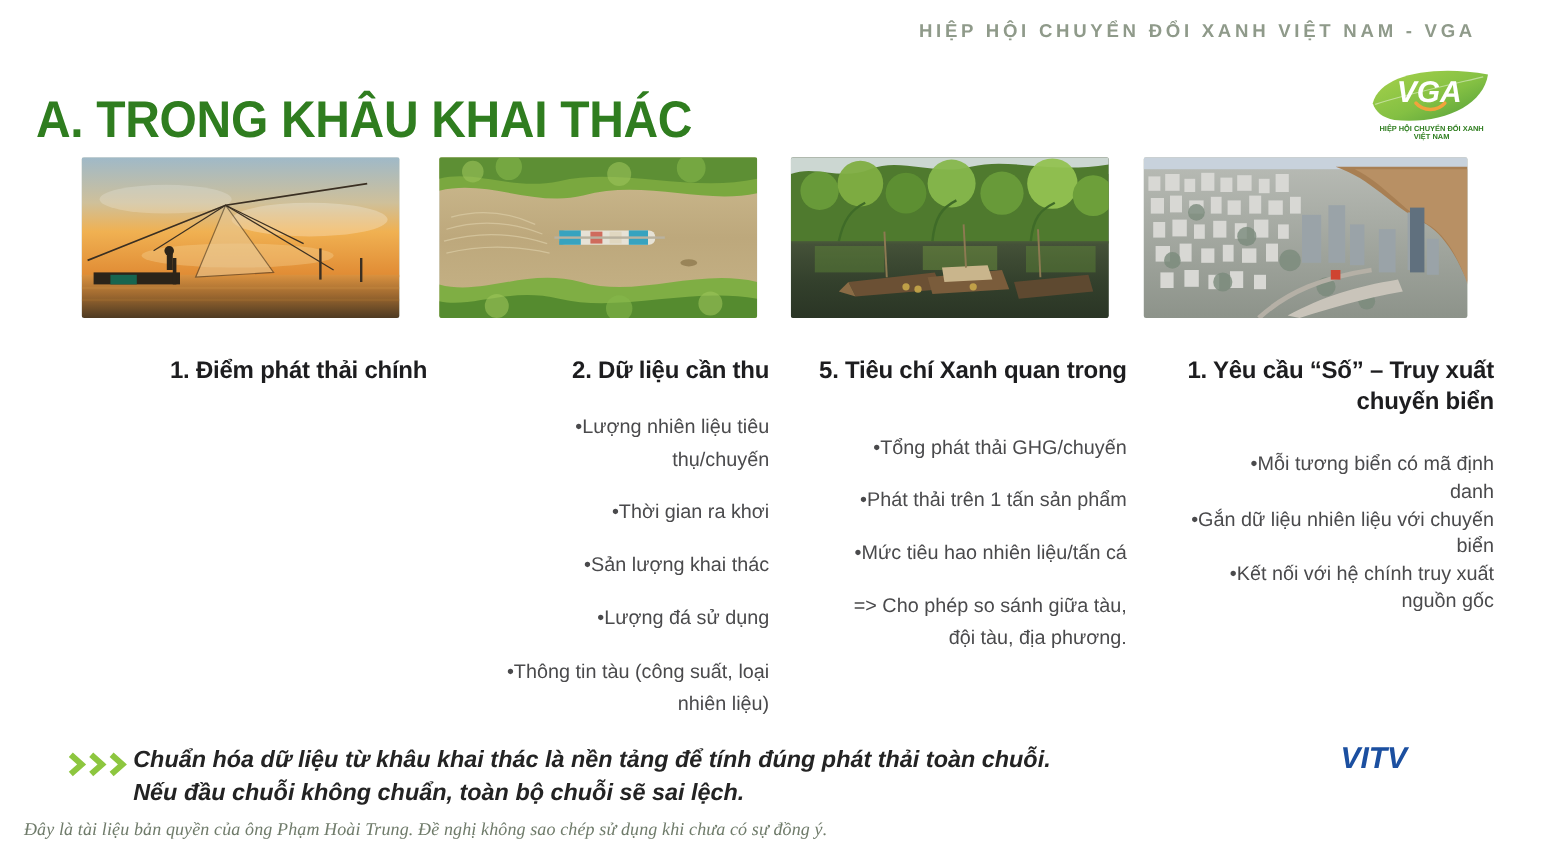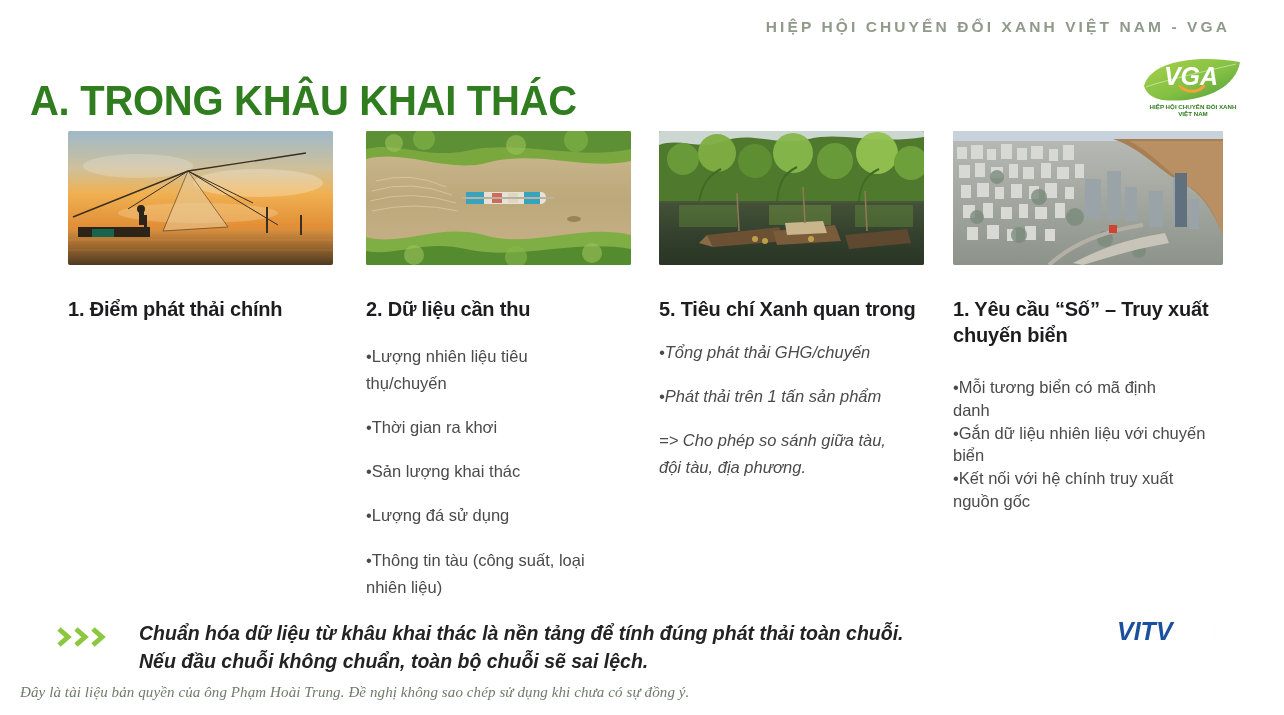--- a/index.html
+++ b/index.html
@@ -62,20 +62,21 @@
   }
   .vga-logo svg { display: block; }
 
   
   .cols {
     position: absolute;
     top: 131px;
     left: 0;
     width: 1284px;
     height: 470px;
+    text-align: right;
   }
   .col {
     position: absolute;
     top: 0;
   }
   .col-1 { left: 68px;  width: 288px; }
   .col-2 { left: 366px; width: 275px; }
   .col-3 { left: 659px; width: 280px; }
   .col-4 { left: 953px; width: 292px; }
 
@@ -110,38 +111,37 @@
     line-height: 1.1;
     color: #4a4a4c;
   }
   .bullets li {
     white-space: pre-line;
   }
 
   
   .col-1 .bullets { margin-top: 24px; }
   .col-2 .bullets { margin-top: 20px; }
-  .col-3 .bullets { margin-top: 16px; font-style: italic; }
+  .col-3 .bullets { margin-top: 37px; }
   .col-1 .bullets li,
   .col-2 .bullets li,
   .col-3 .bullets li { margin-bottom: 17px; line-height: 1.65; }
 
   
   .col-4 .bullets { margin-top: 28px; line-height: 1.38; }
   .col-4 .bullets li { margin-bottom: 0; line-height: 1.38; }
 
   
   .conclusion {
     position: absolute;
     left: 55px;
     top: 620px;
     width: 1050px;
     display: flex;
     align-items: flex-start;
-    gap: 28px;
   }
   .chevrons {
     flex: 0 0 auto;
     margin-top: 6px;
     line-height: 0;
   }
   .conclusion-text {
     font-size: 19.5px;
     font-weight: 700;
     font-style: italic;
@@ -340,20 +340,21 @@
             <circle cx="96" cy="108" r="3"></circle>
             <circle cx="106" cy="110" r="3"></circle>
             <circle cx="152" cy="108" r="3"></circle>
           </g>
         </svg>
       </div>
       <div class="col-head">5. Tiêu chí Xanh quan trong</div>
       <ul class="bullets">
         <li>•Tổng phát thải GHG/chuyến</li>
         <li>•Phát thải trên 1 tấn sản phẩm</li>
+        <li>•Mức tiêu hao nhiên liệu/tấn cá</li>
         <li>=&gt; Cho phép so sánh giữa  tàu,
 đội tàu, địa phương.</li>
       </ul>
     </div>
 
     <div class="col col-4">
       <div class="thumb">
         <svg viewBox="0 0 270 134" preserveAspectRatio="none" xmlns="http://www.w3.org/2000/svg" aria-hidden="true">
           <defs>
             <linearGradient id="city4" x1="0" y1="0" x2="0" y2="1">

